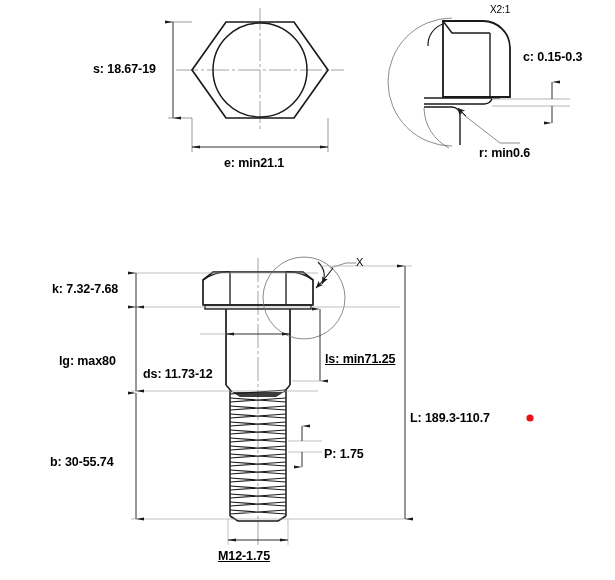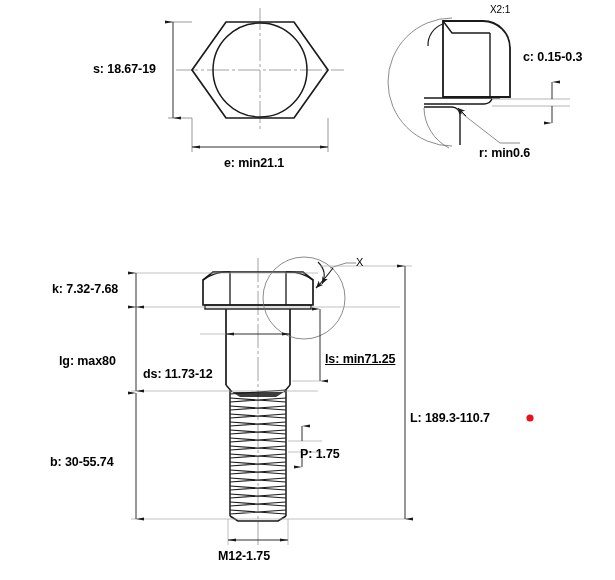--- a/index.html
+++ b/index.html
@@ -201,21 +201,21 @@
   <div class="lbl lbl-12" style="left:52px; top:282px;">k: 7.32-7.68</div>
 
   <div class="lbl lbl-12" style="left:143px; top:326px;margin-top:41px;">ds: 11.73-12</div>
 
   <div class="lbl lbl-12" style="left:59px; top:354px;">lg: max80</div>
 
   <div class="lbl lbl-12" style="left:325px; top:352px;text-decoration:underline;">ls: min71.25</div>
 
   <div class="lbl lbl-12" style="left:50px; top:455px;">b: 30-55.74</div>
 
-  <div class="lbl lbl-12" style="left:300px; top:447px;">P: 1.75</div>
+  <div class="lbl lbl-12" style="left:324px; top:447px;">P: 1.75</div>
 
   <div class="lbl lbl-12" style="left:410px; top:411px;">L: 189.3-110.7</div>
 
-  <div class="lbl lbl-12" style="left:218px; top:549px;">M12-1.75</div>
+  <div class="lbl lbl-12" style="left:218px; top:549px;text-decoration:underline;">M12-1.75</div>
 
   <div class="lbl lbl-xmark" style="left:356px; top:256px;">X</div>
 
 </div>
 
 </body></html>

